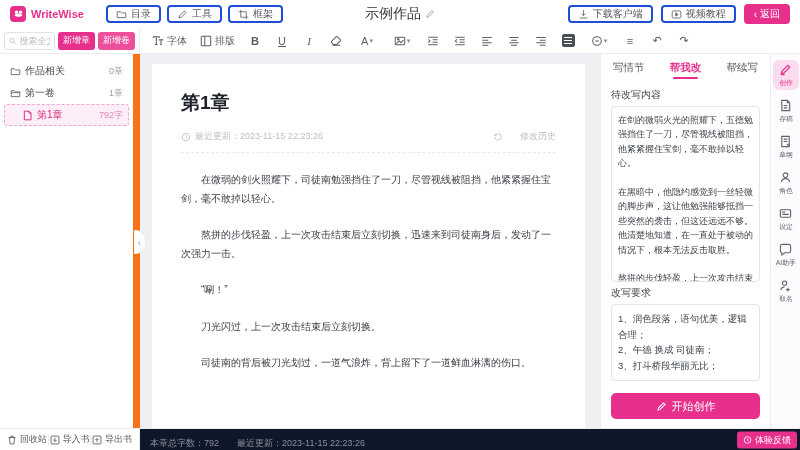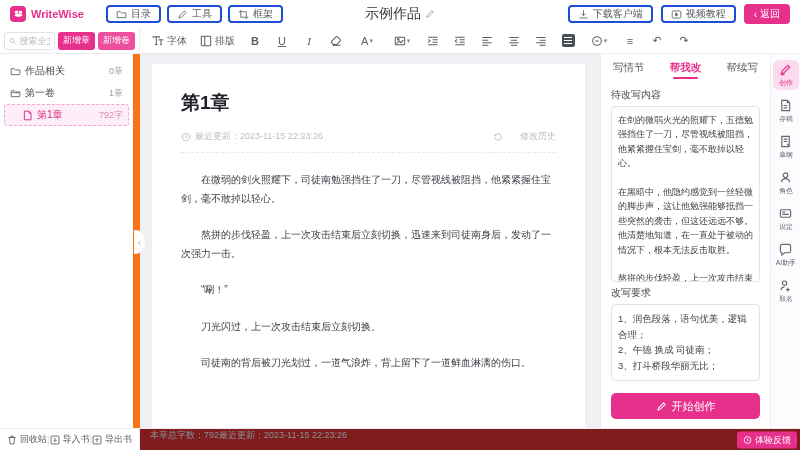--- a/index.html
+++ b/index.html
@@ -80,21 +80,21 @@
   .dock-item { display:flex; flex-direction:column; align-items:center; gap:1px; color:#5f646b; width:26px; padding:3px 0 2px; border-radius:6px; cursor:pointer; }
   .dock-item .dlabel { font-size:8px; transform:scale(.85); white-space:nowrap; color:#5f646b; }
   .dock-item.active { background:#fadcee; color:#e7308c; }
   .dock-item.active .dlabel { color:#e7308c; }
 
   
   .bottombar { height:22px; display:flex; border-top:1px solid #ececf2; }
   .sb-footer { width:140px; flex:none; display:flex; align-items:center; justify-content:space-between; padding:0 7px; background:#fff; border-right:1px solid #ececf2; }
   .sbf-btn { display:flex; align-items:center; gap:3px; color:#55595f; font-size:9px; cursor:pointer; }
   .sbf-sep { width:1px; height:10px; background:#e7e7ec; }
-  .statusbar { flex:1; display:flex; align-items:flex-start; padding:0 10px; background:#7f1d1d; color:#8a9098; font-size:9px; position:relative; }
+  .statusbar { flex:1; display:flex; align-items:flex-end; gap:18px; padding:0 10px; background:#0f172a; color:#8a9098; font-size:9px; position:relative; }
   .feedback { position:absolute; right:3px; top:50%; transform:translateY(-50%); background:#e7308c; color:#fff; border-radius:3px; padding:2px 6px; font-size:9px; display:flex; gap:3px; align-items:center; cursor:pointer; }
 
   svg.ic { display:block; }
 </style>
 </head>
 <body>
 
 <div class="app">
 
   <header class="top">

